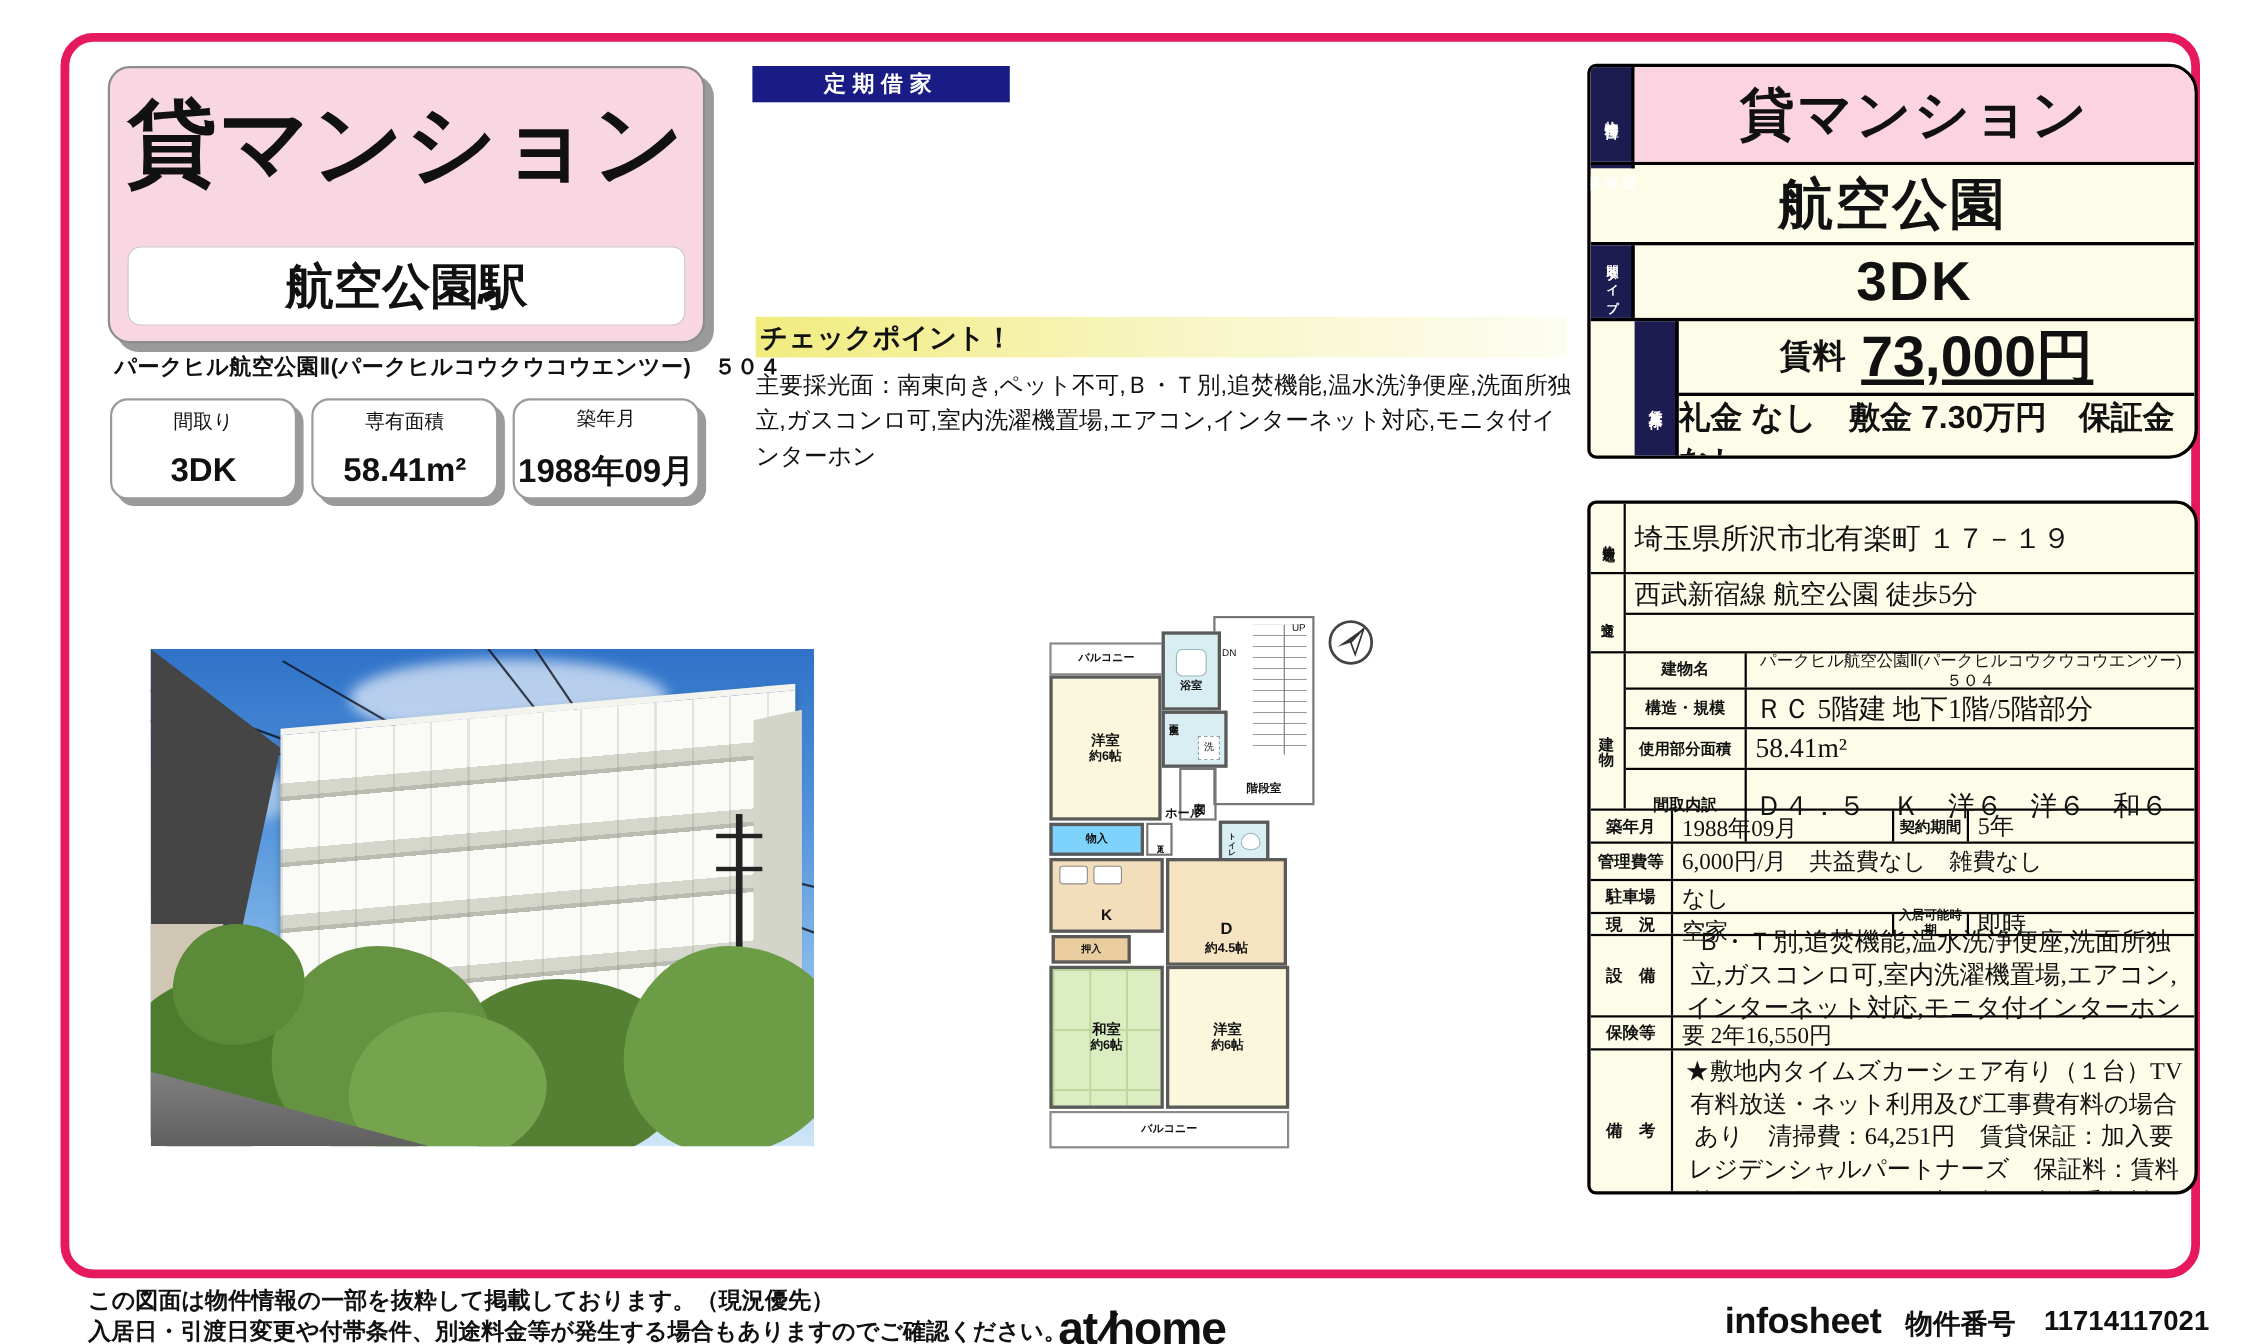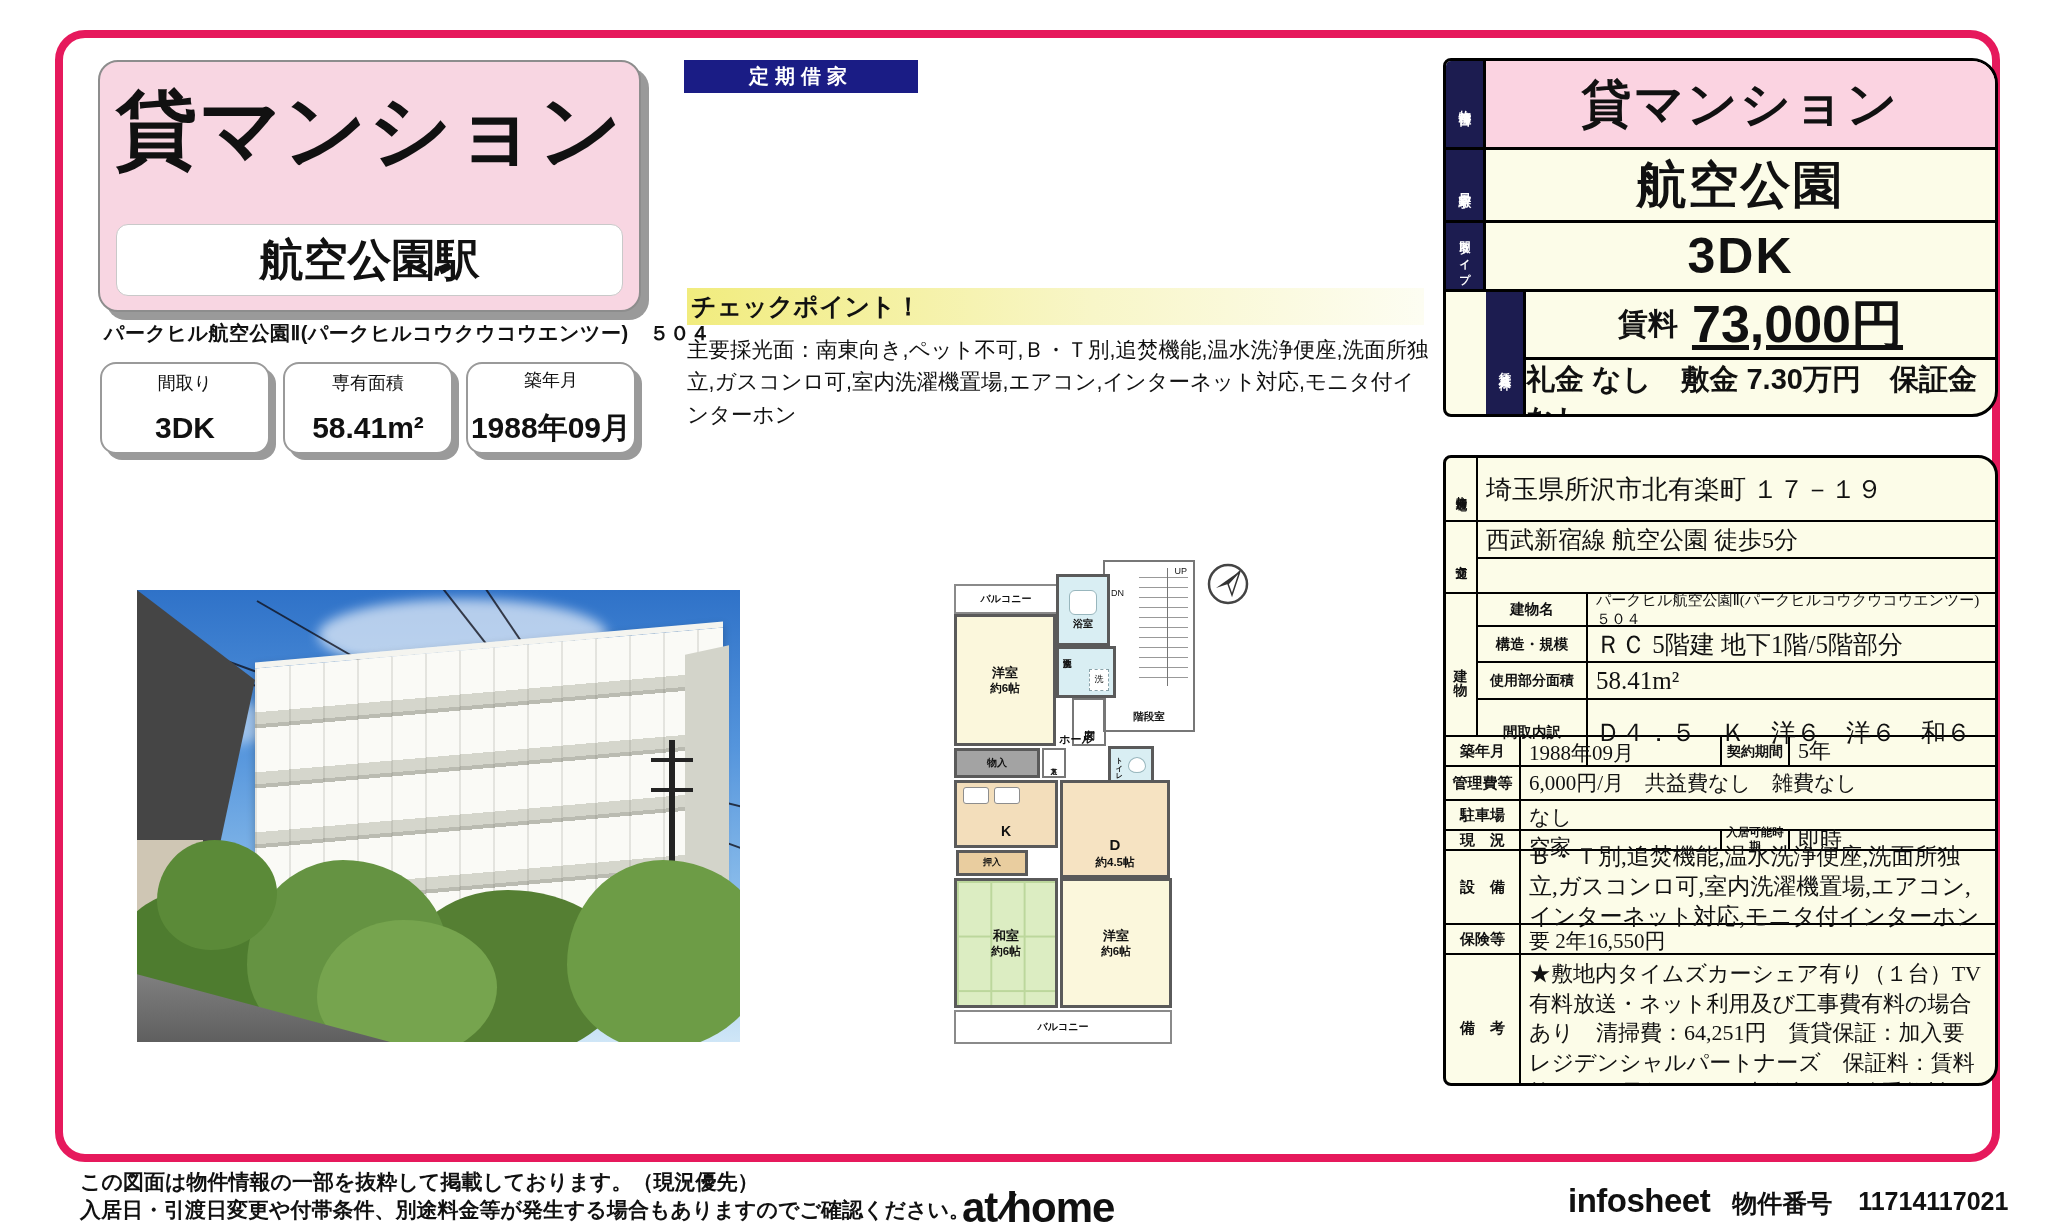--- a/index.html
+++ b/index.html
@@ -127,21 +127,21 @@
   .rentval { font-size:52px; font-weight:bold;text-decoration:underline; }
   .feesrow { flex:1; display:flex; align-items:center; justify-content:center; font-size:29px; font-weight:bold; }
 
   .drow { display:flex; border-bottom:2px solid #000; align-items:stretch; }
   .drow:last-child { border-bottom:none; }
   .dlab-v { width:32px; min-width:32px; border-right:2px solid #000; display:flex; align-items:center; justify-content:center;
             writing-mode:vertical-rl; text-orientation:upright; font-weight:bold; font-size:12px; letter-spacing:1px; }
   .dlab-h { width:75px; min-width:75px; border-right:2px solid #000; display:flex; align-items:center; justify-content:center;
             font-weight:bold; font-size:15px; text-align:center; padding:0 3px; }
   .dval { flex:1; display:flex; align-items:center; padding:16px 8px;
-          font-family:"Liberation Serif", serif; font-size:24px; }
+          font-family:"Liberation Serif", serif; font-size:24px;text-align:center; }
   .dval.small { font-size:15px; }
   .subcol { flex:1; display:flex; flex-direction:column; }
   .subrow { display:flex; border-bottom:2px solid #000; align-items:stretch; }
   .subrow:last-child { border-bottom:none; }
   .sublab { width:110px; min-width:110px; border-right:2px solid #000; display:flex; align-items:center; justify-content:center;
             font-weight:bold; font-size:14.5px; text-align:center; padding:2px 4px; line-height:1.15; }
   .sublab.wrap { font-size:14px; }
   .mid-lab { width:70px; min-width:70px; border-left:2px solid #000; border-right:2px solid #000;
              display:flex; align-items:center; justify-content:center; font-weight:bold; font-size:14px;
              text-align:center; line-height:1.2; padding:0 4px; }
@@ -252,21 +252,21 @@
     <div class="room" style="left:108px;top:86px;width:60px;height:52px;background:#d9eef3;justify-content:flex-start;align-items:flex-start;">
       <div class="vert" style="font-size:8.5px;font-weight:bold;margin:3px 0 0 3px;">洗面室</div>
       <div class="washerbox">
           <span>洗</span>
         </div>
     </div>
     <div class="room" style="left:124px;top:138px;width:34px;height:48px;border-color:#777;border-width:2px;">
       <div class="vert" style="font-size:10px;font-weight:bold;">玄関</div>
     </div>
     <div style="position:absolute;left:96px;top:172px;width:64px;height:18px;font-size:11px;font-weight:bold;text-align:center;">ホール</div>
-    <div class="room" style="left:6px;top:188px;width:86px;height:30px;background:#a3a3a3;">
+    <div class="room" style="left:6px;top:188px;width:86px;height:30px;background:#7dd3fc;">
       <div class="small-lab">物入</div>
     </div>
     <div class="room" style="left:94px;top:188px;width:24px;height:30px;border-width:2px;border-color:#777;">
       <div class="vert" style="font-size:6.5px;font-weight:bold;">下足入</div>
     </div>
     <div class="room" style="left:160px;top:186px;width:46px;height:38px;background:#d9eef3;justify-content:flex-start;align-items:flex-start;">
       <div class="vert" style="font-size:7px;font-weight:bold;margin:3px 0 0 3px;">トイレ</div>
       <div class="toiletbowl"></div>
     </div>
     <div class="room" style="left:6px;top:220px;width:104px;height:68px;background:#f3debb;justify-content:flex-end;padding-bottom:5px;">
@@ -294,21 +294,21 @@
     <div class="room thin" style="left:6px;top:450px;width:218px;height:34px;">
       <div class="small-lab">バルコニー</div>
     </div>
   </div>
 
   <div class="tbl summary">
     <div class="srow" style="height:89px;">
       <div class="slabel">物件種目</div>
       <div class="sval pinkcell fs-big">貸マンション</div>
     </div>
-    <div class="srow" style="height:73px;">
+    <div class="srow" style="height:73px;flex-direction:column;">
       <div class="slabel">最寄駅</div>
       <div class="sval fs-big">航空公園</div>
     </div>
     <div class="srow" style="height:69px;">
       <div class="slabel" style="font-size:11px;">間取タイプ</div>
       <div class="sval fs-big">3DK</div>
     </div>
     <div class="srow" style="flex:1;margin-left:40px;">
       <div class="slabel">賃貸条件</div>
       <div class="rentwrap">

